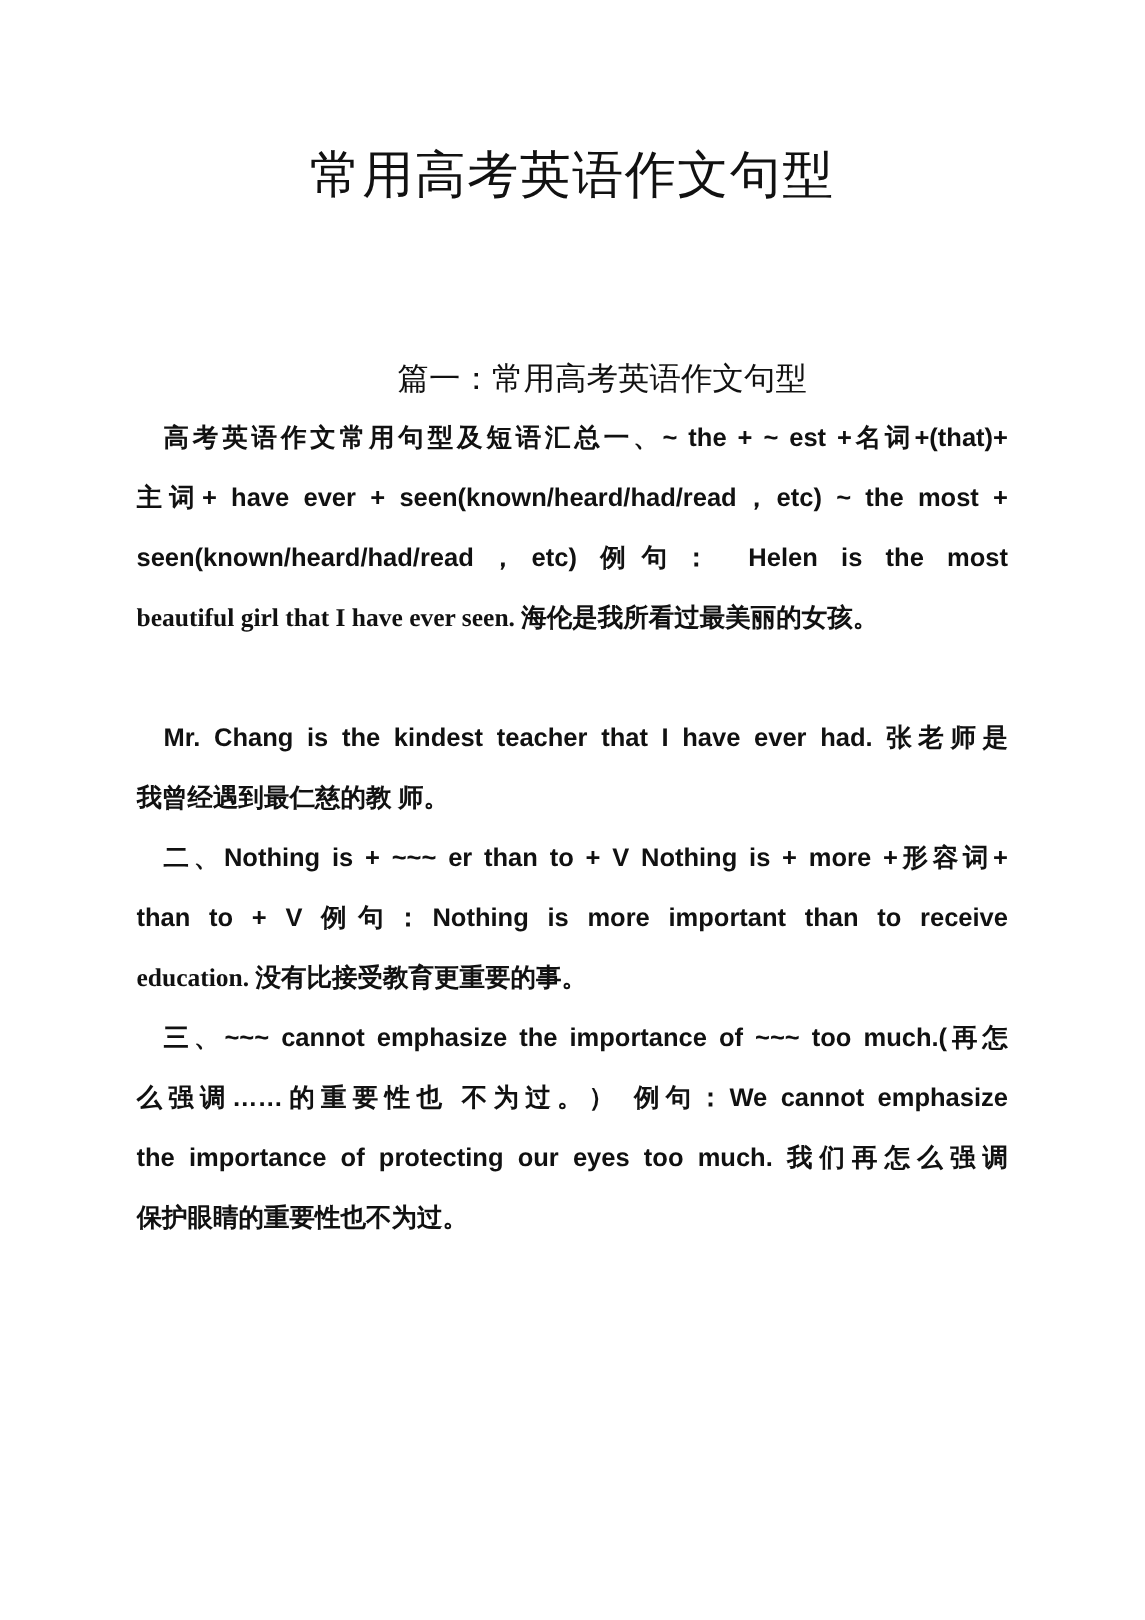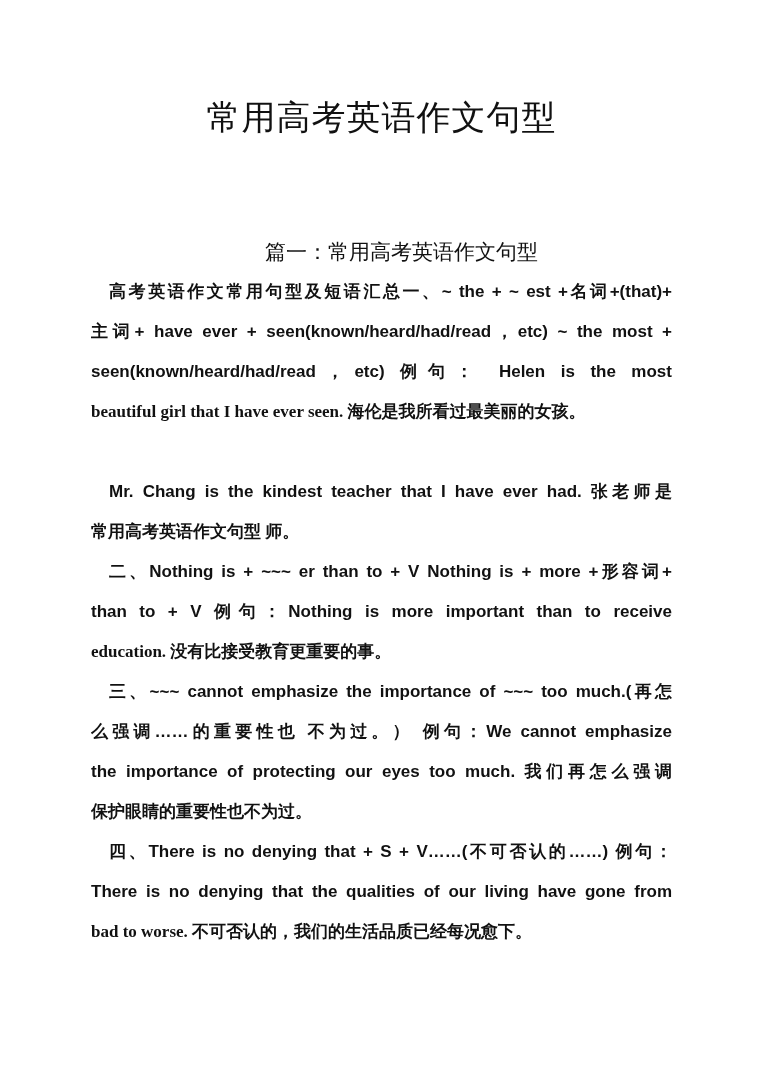--- a/index.html
+++ b/index.html
@@ -79,36 +79,31 @@
       <div class="line ind">高考英语作文常用句型及短语汇总一、~ the + ~ est +名词+(that)+</div>
       <div class="line">主词+ have ever + seen(known/heard/had/read，etc) ~ the most +</div>
       <div class="line">seen(known/heard/had/read，etc) 例句： Helen is the most</div>
       <div class="line last">beautiful girl that I have ever seen. 海伦是我所看过最美丽的女孩。</div>
     </div>
 
     <div class="spacer"></div>
 
     <div>
       <div class="line ind">Mr. Chang is the kindest teacher that I have ever had. 张老师是</div>
-      <div class="line last">常用高考英语作文句型 师。</div>
+      <div class="line last">我曾经遇到最仁慈的教 师。</div>
     </div>
 
     <div>
       <div class="line ind">二、Nothing is + ~~~ er than to + V Nothing is + more +形容词+</div>
       <div class="line">than to + V 例句：Nothing is more important than to receive</div>
       <div class="line last">education. 没有比接受教育更重要的事。</div>
     </div>
 
     <div>
       <div class="line ind">三、~~~ cannot emphasize the importance of ~~~ too much.(再怎</div>
       <div class="line">么强调……的重要性也 不为过。） 例句：We cannot emphasize</div>
       <div class="line">the importance of protecting our eyes too much. 我们再怎么强调</div>
       <div class="line last">保护眼睛的重要性也不为过。</div>
     </div>
 
-    <div>
-      <div class="line ind">四、There is no denying that + S + V……(不可否认的……) 例句：</div>
-      <div class="line">There is no denying that the qualities of our living have gone from</div>
-      <div class="line last">bad to worse. 不可否认的，我们的生活品质已经每况愈下。</div>
-    </div>
 
   </div>
 </div>
 
 </body></html>

